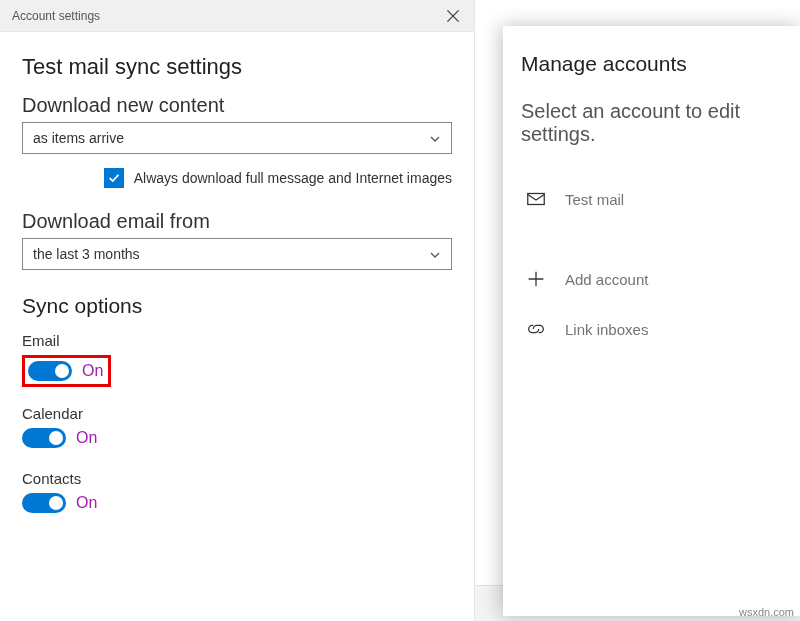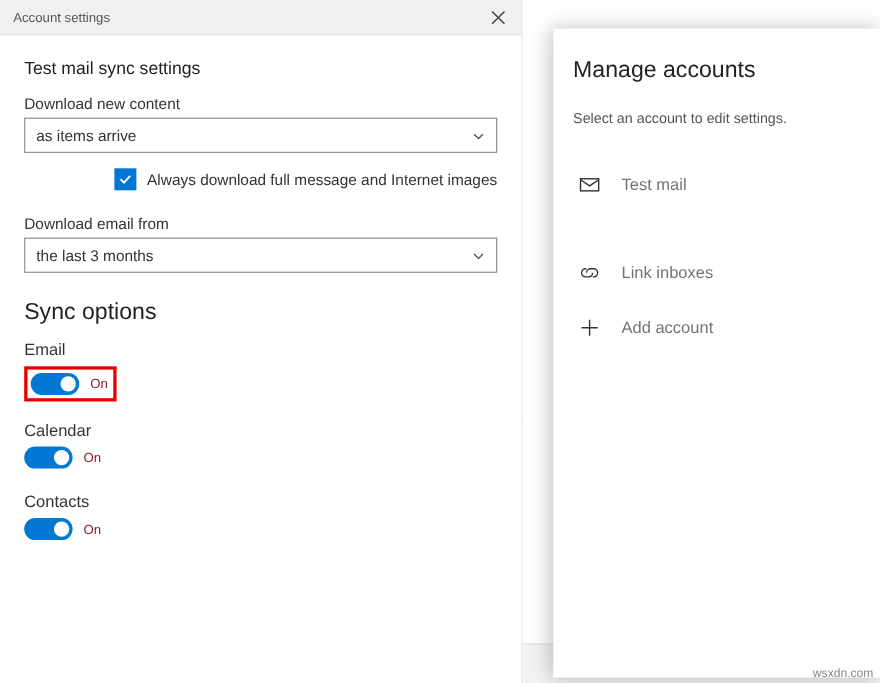--- a/index.html
+++ b/index.html
@@ -37,33 +37,33 @@
     .lp-close {
       width: 18px; height: 18px;
       display: flex; align-items: center; justify-content: center;
       font-size: 14px; color: #444;
       cursor: pointer;
     }
     .lp-body {
       padding: 20px 22px 0 22px;
     }
     .h1 {
-      font-size: 16px;
+      font-size: 22px;
       font-weight: 400;
       color: #222;
       margin: 2px 0 14px 0;
     }
     .h2 {
       font-size: 21px;
       font-weight: 400;
       color: #222;
       margin: 24px 0 14px 0;
     }
     .field-label {
-      font-size: 14px;
+      font-size: 20px;
       color: #333;
       margin-bottom: 5px;
     }
     .select {
       width: 100%;
       height: 32px;
       border: 1.5px solid #888;
       background: #fff;
       display: flex;
       align-items: center;
@@ -106,22 +106,22 @@
       cursor: pointer;
     }
     .toggle .knob {
       position: absolute;
       right: 3px; top: 3px;
       width: 14px; height: 14px;
       border-radius: 50%;
       background: #fff;
     }
     .toggle-label-on {
-      font-size: 12px;
-      color: #7f1d1d;
+      font-size: 16px;
+      color: #a21caf;
     }
     .toggle-group-label {
       font-size: 15px;
       color: #333;
       margin-bottom: 6px;
     }
     .highlight-box {
       border: 3px solid #e60000;
       padding: 3px 5px 3px 3px;
       display: inline-flex;
@@ -175,21 +175,21 @@
       z-index: 3;
     }
     .rp-body { padding: 26px 18px 0 18px; }
     .rp-title {
       font-size: 21px;
       font-weight: 400;
       color: #222;
       margin-bottom: 24px;
     }
     .rp-sub {
-      font-size: 13px;
+      font-size: 20px;
       color: #555;
       margin-bottom: 28px;
     }
     .rp-item {
       display: flex;
       align-items: center;
       gap: 18px;
       padding: 14px 4px;
       font-size: 15px;
       color: #737373;
@@ -327,31 +327,31 @@
           </svg>
       </div>
       <span>Test mail</span>
     </div>
 
     <div style="height:30px"></div>
 
     <div class="rp-item">
       <div class="rp-icon">
         <svg viewBox="0 0 24 24" fill="none">
-            <path d="M9 12a4 4 0 0 1 4-4h3a4 4 0 0 1 0 8h-1" stroke="#333" stroke-width="1.4"></path>
-            <path d="M15 12a4 4 0 0 1-4 4H8a4 4 0 0 1 0-8h1" stroke="#333" stroke-width="1.4"></path>
+            <path d="M12 4 V20 M4 12 H20" stroke="#333" stroke-width="1.4"></path>
           </svg>
       </div>
-      <span>Link inboxes</span>
+      <span>Add account</span>
     </div>
 
     <div class="rp-item">
       <div class="rp-icon">
         <svg viewBox="0 0 24 24" fill="none">
-            <path d="M12 4 V20 M4 12 H20" stroke="#333" stroke-width="1.4"></path>
+            <path d="M9 12a4 4 0 0 1 4-4h3a4 4 0 0 1 0 8h-1" stroke="#333" stroke-width="1.4"></path>
+            <path d="M15 12a4 4 0 0 1-4 4H8a4 4 0 0 1 0-8h1" stroke="#333" stroke-width="1.4"></path>
           </svg>
       </div>
-      <span>Add account</span>
+      <span>Link inboxes</span>
     </div>
   </div>
 </div>
 
 <div class="watermark">wsxdn.com</div>
 
 </body></html>

